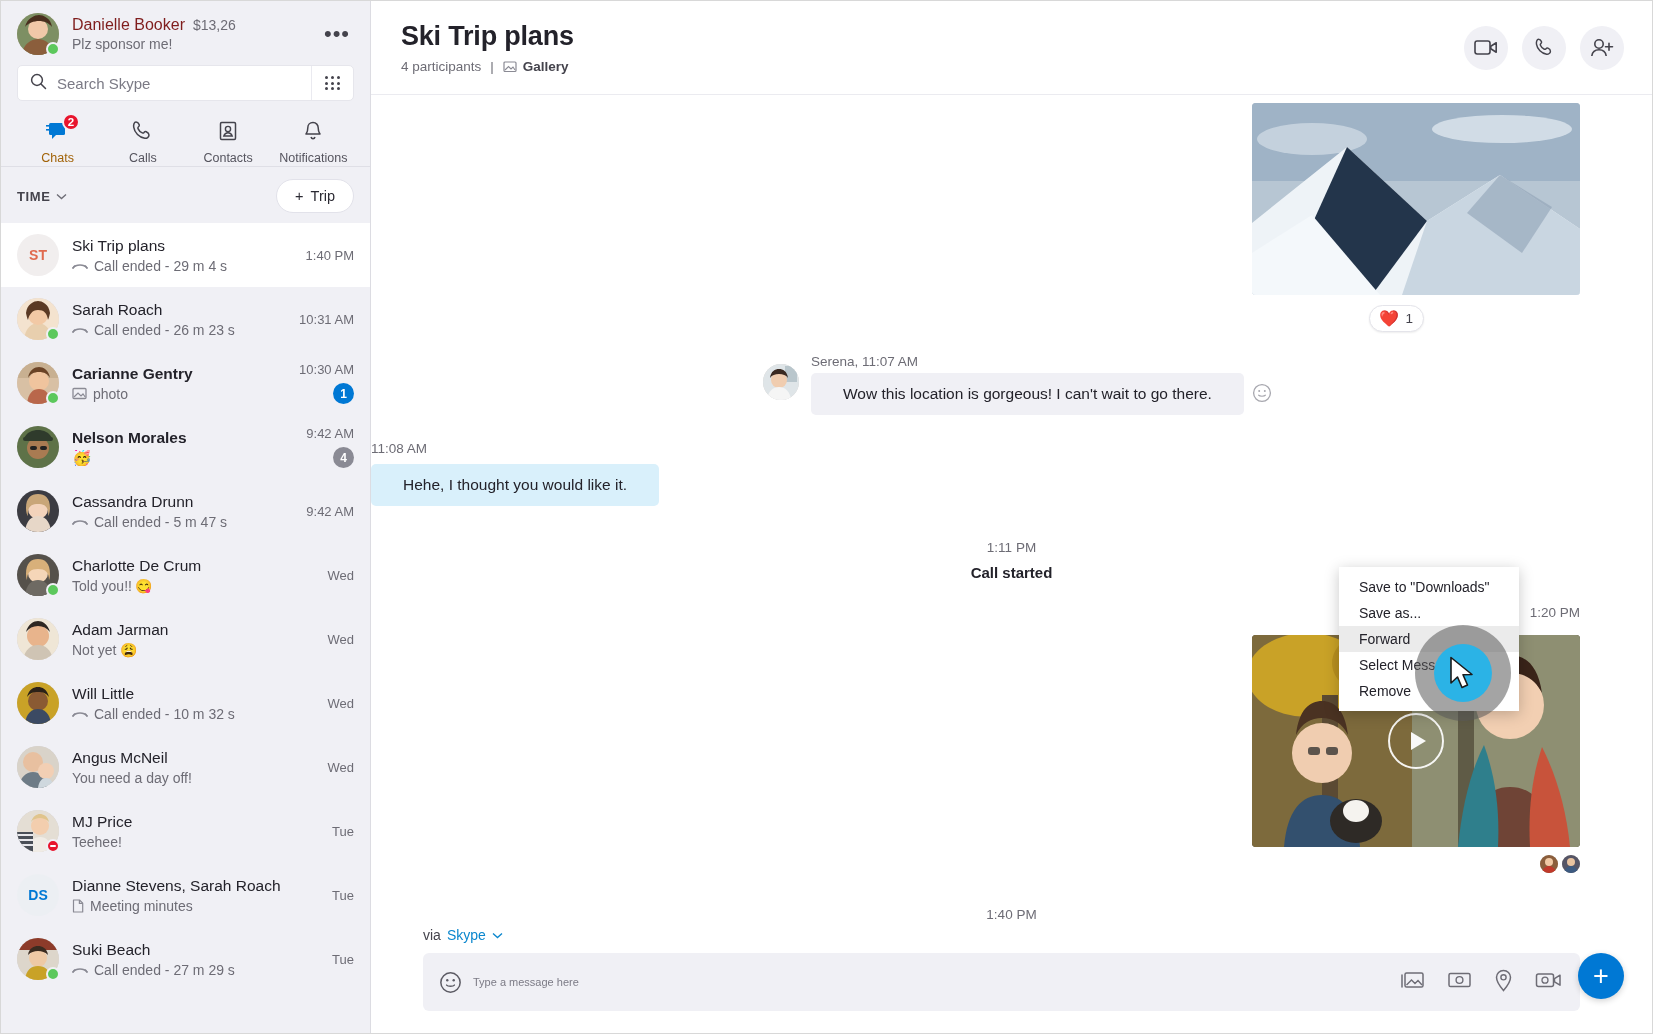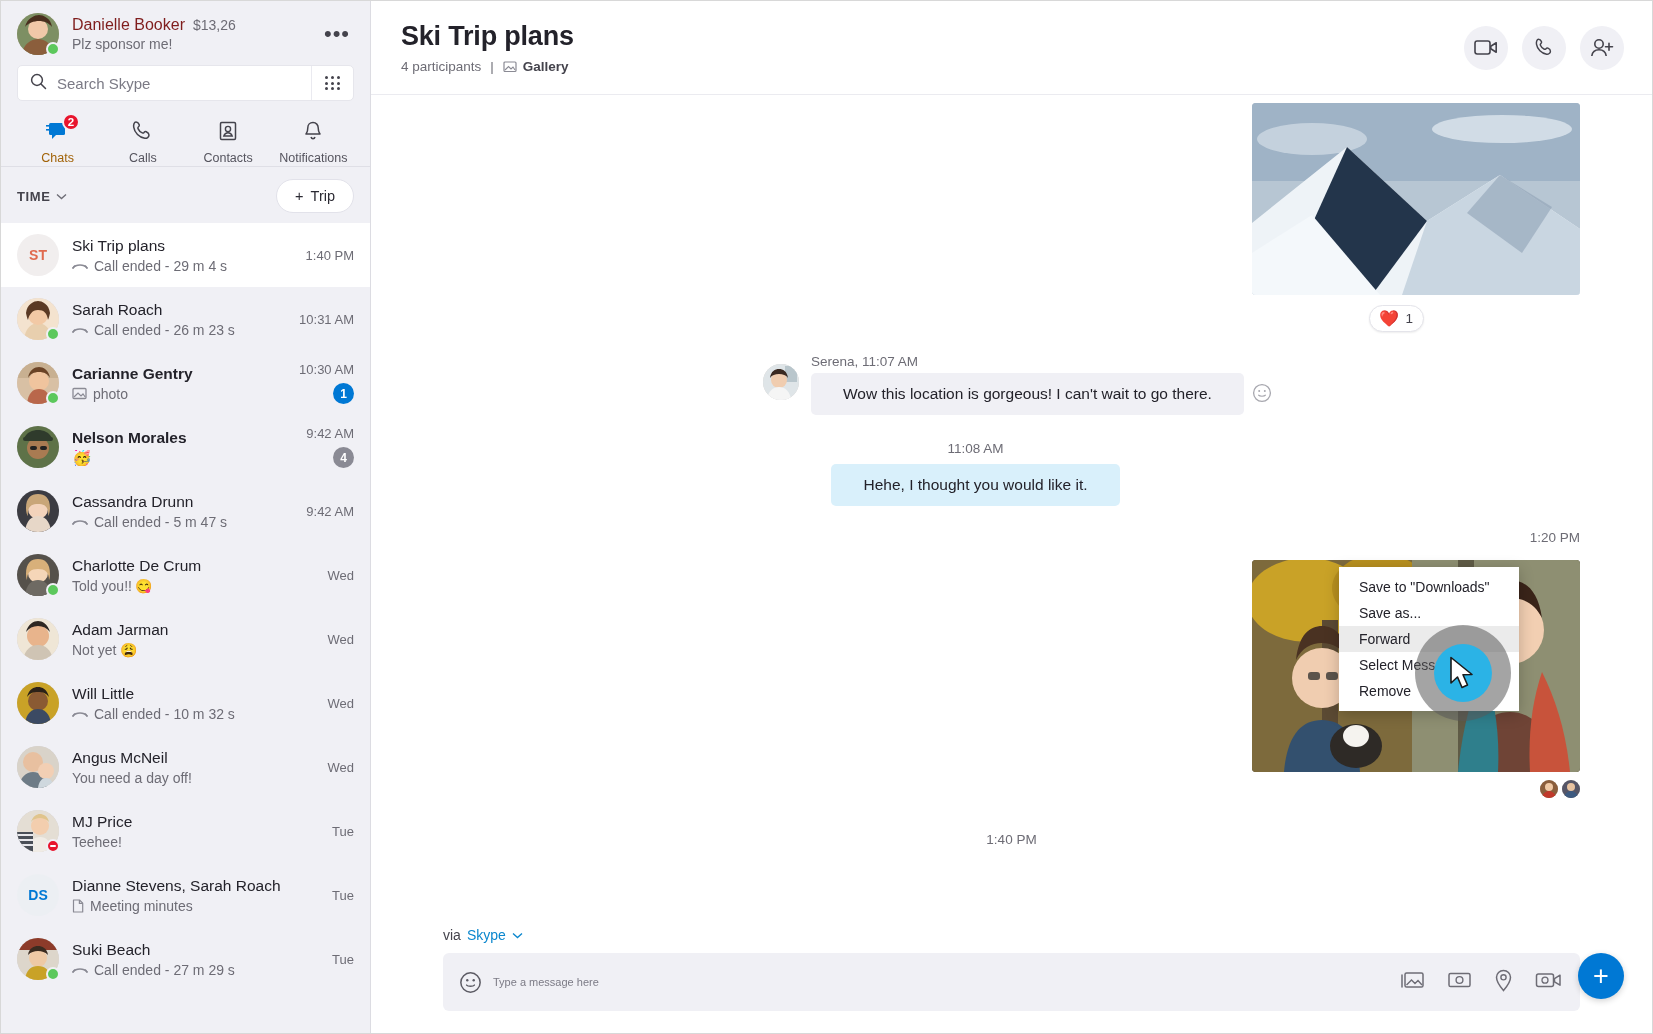--- a/index.html
+++ b/index.html
@@ -198,21 +198,21 @@
   .msg-col { margin-left: 12px; }
   .msg-sender { font-size: 13.5px; color: #6d6c75; margin-bottom: 4px; }
   .bubble-row { display: flex; align-items: center; gap: 8px; }
   .bubble {
     background: #f0f0f5; border-radius: 5px;
     padding: 12px 32px; font-size: 15.5px; color: #23222a; max-width: 560px;
   }
   .bubble.out { background: #d9f0fb; }
   .emoji-btn { width: 22px; height: 22px; cursor: pointer; opacity: .75; }
 
-  .msg-out-wrap { display: flex; flex-direction: column; align-items: center; padding: 26px 72px 0 0; }
+  .msg-out-wrap { display: flex; flex-direction: column; align-items: flex-start; padding: 26px 72px 0 0; }
   .msg-time-right { font-size: 13.5px; color: #6d6c75; margin-bottom: 8px; }
 
   .call-marker { text-align: center; margin-top: 34px; }
   .cm-time { font-size: 13.5px; color: #6d6c75; }
   .cm-text { font-size: 15px; color: #23222a; font-weight: bold; margin-top: 9px; }
 
   .video-block { display: flex; justify-content: flex-end; padding: 14px 72px 0 0; position: relative; }
   .video-card {
     width: 328px; height: 212px; border-radius: 4px; overflow: hidden;
     position: relative; background: #6e6351; cursor: pointer;
@@ -254,21 +254,21 @@
     background: rgba(90,90,90,.55);
     display: flex; align-items: center; justify-content: center;
     pointer-events: none;
   }
   .cursor-inner {
     width: 58px; height: 58px; border-radius: 50%; background: #2bb3e6;
     display: flex; align-items: center; justify-content: center;
   }
 
   
-  .composer-area { flex: 0 0 auto; padding: 0 72px 22px 72px; }
+  .composer-area { flex: 0 0 auto; padding: 0 72px 22px 52px; }
   .via-row { display: flex; align-items: center; gap: 6px; font-size: 14px; color: #44434c; margin-bottom: 10px; }
   .via-link { color: #0b87ce; }
   .composer {
     display: flex; align-items: center;
     height: 58px; background: #f0f0f5; border-radius: 6px; padding: 0 14px 0 10px;
   }
   .comp-emoji { width: 34px; height: 34px; display: flex; align-items: center; justify-content: center; cursor: pointer; }
   .comp-input {
     flex: 1 1 auto; border: none; outline: none; background: transparent;
     font-size: 11px; color: #23222a; font-family: inherit; padding-left: 6px;
@@ -779,20 +779,24 @@
             </span>
           </div>
         </div>
       </div>
 
       <div class="msg-out-wrap">
         <span class="msg-time-right">11:08 AM</span>
         <div class="bubble out">Hehe, I thought you would like it.</div>
       </div>
 
+      <div class="call-marker">
+        <div class="cm-time">1:11 PM</div>
+        <div class="cm-text">Call started</div>
+      </div>
 
       <div style="text-align:right;padding:22px 72px 0 0;">
         <span class="cm-time">1:20 PM</span>
       </div>
 
       <div class="video-block">
         <span class="video-card">
           <svg viewBox="0 0 328 212" preserveAspectRatio="none">
             <rect width="328" height="212" fill="#6d6a4f"></rect>
             <rect x="0" y="0" width="160" height="212" fill="#7d6a3c"></rect>

